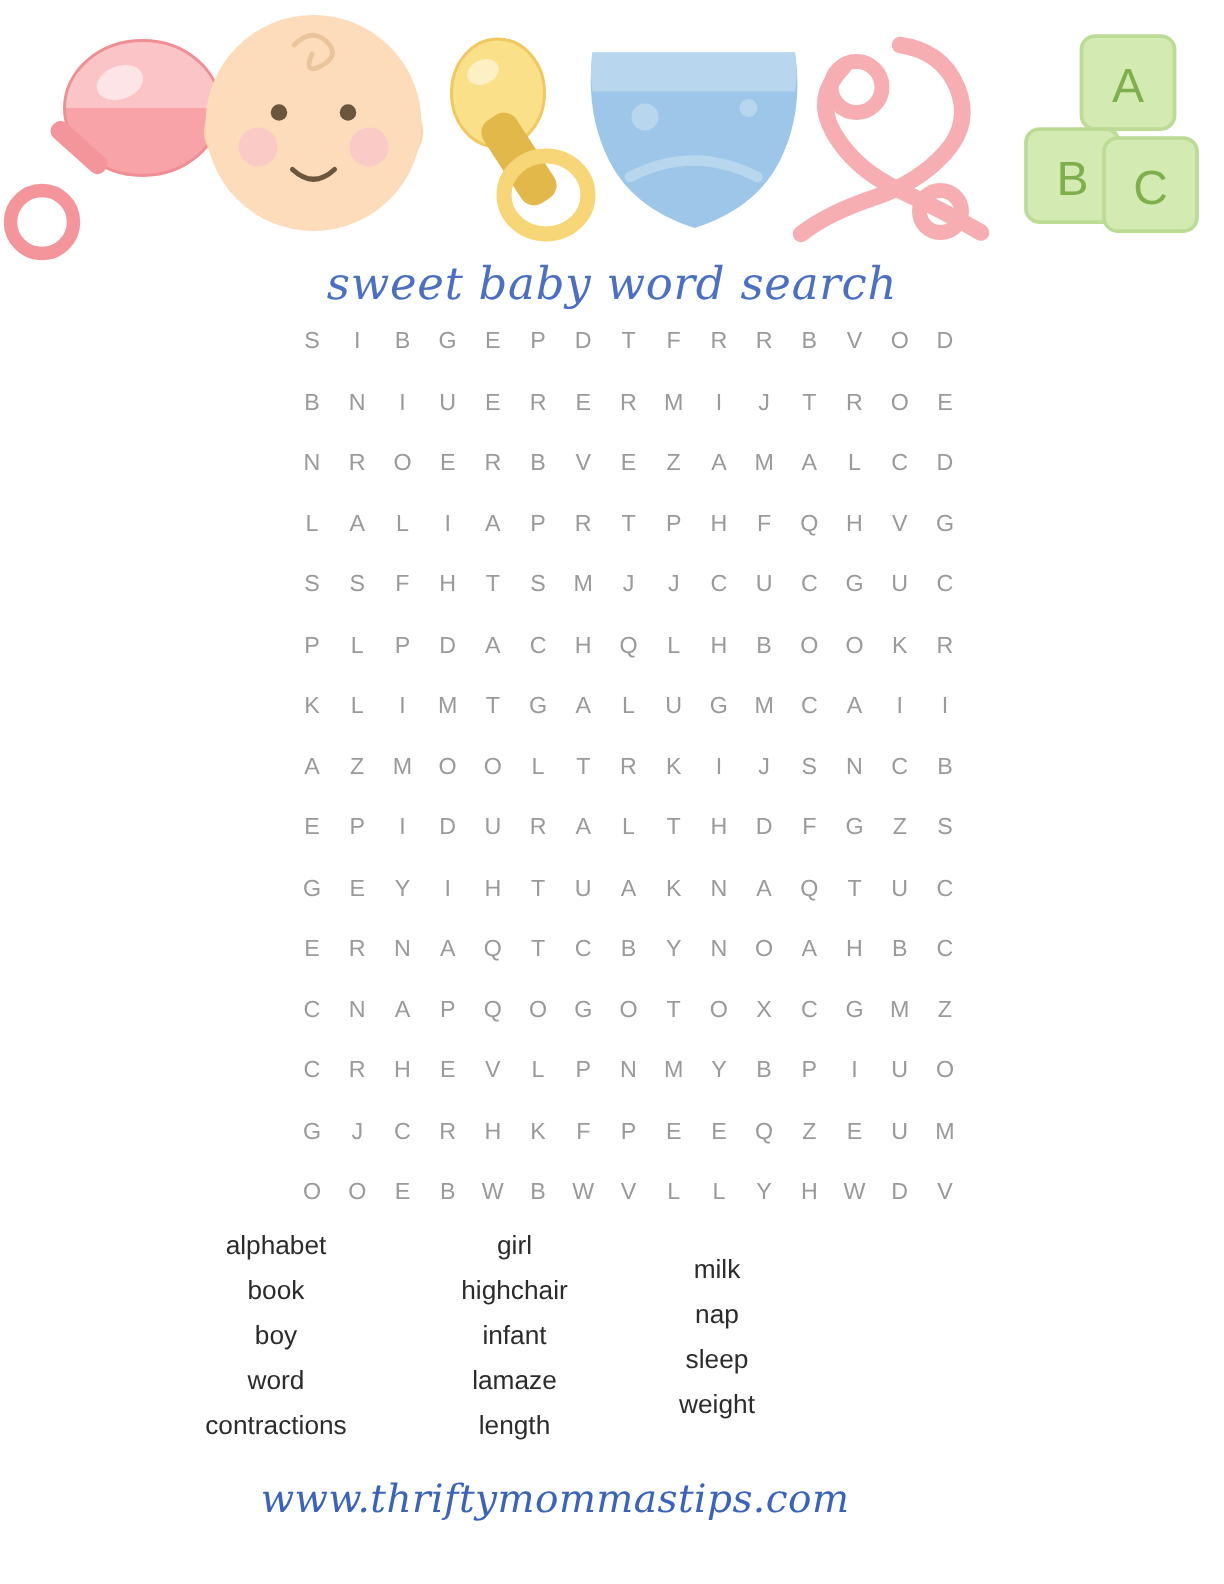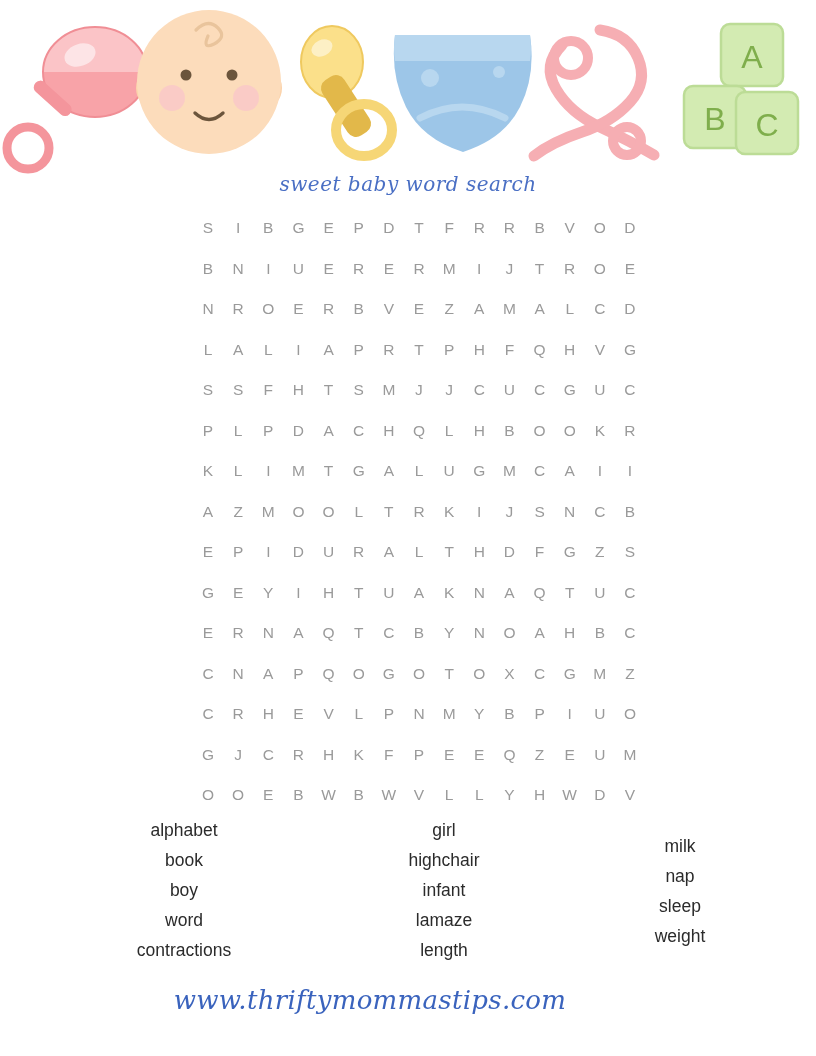--- a/index.html
+++ b/index.html
@@ -26,21 +26,21 @@
 
   
   .title {
     position: absolute;
     top: 172px;
     left: 0;
     width: 816px;
     text-align: center;
     font-family: "DejaVu Serif", serif;
     font-style: italic;
-    font-size: 20px;
+    font-size: 30px;
     color: #4a6fc4;
     letter-spacing: 0.5px;
   }
 
   
   .grid {
     position: absolute;
     top: 208px;
     left: 195px;
     width: 448px;
@@ -60,21 +60,20 @@
     letter-spacing: 0;
   }
 
   
   .wordlist {
     position: absolute;
     top: 815px;
     left: 100px;
     width: 640px;
     display: flex;
-    justify-content: space-between;
   }
   .word-col {
     display: flex;
     flex-direction: column;
   }
   .word-col-1 { width: 168px; align-items: center; }
   .word-col-2 { width: 150px; align-items: center; }
   .word-col-3 { width: 150px; align-items: center; }
   .word-col-4 { width: 120px; align-items: center; }
   .word {

